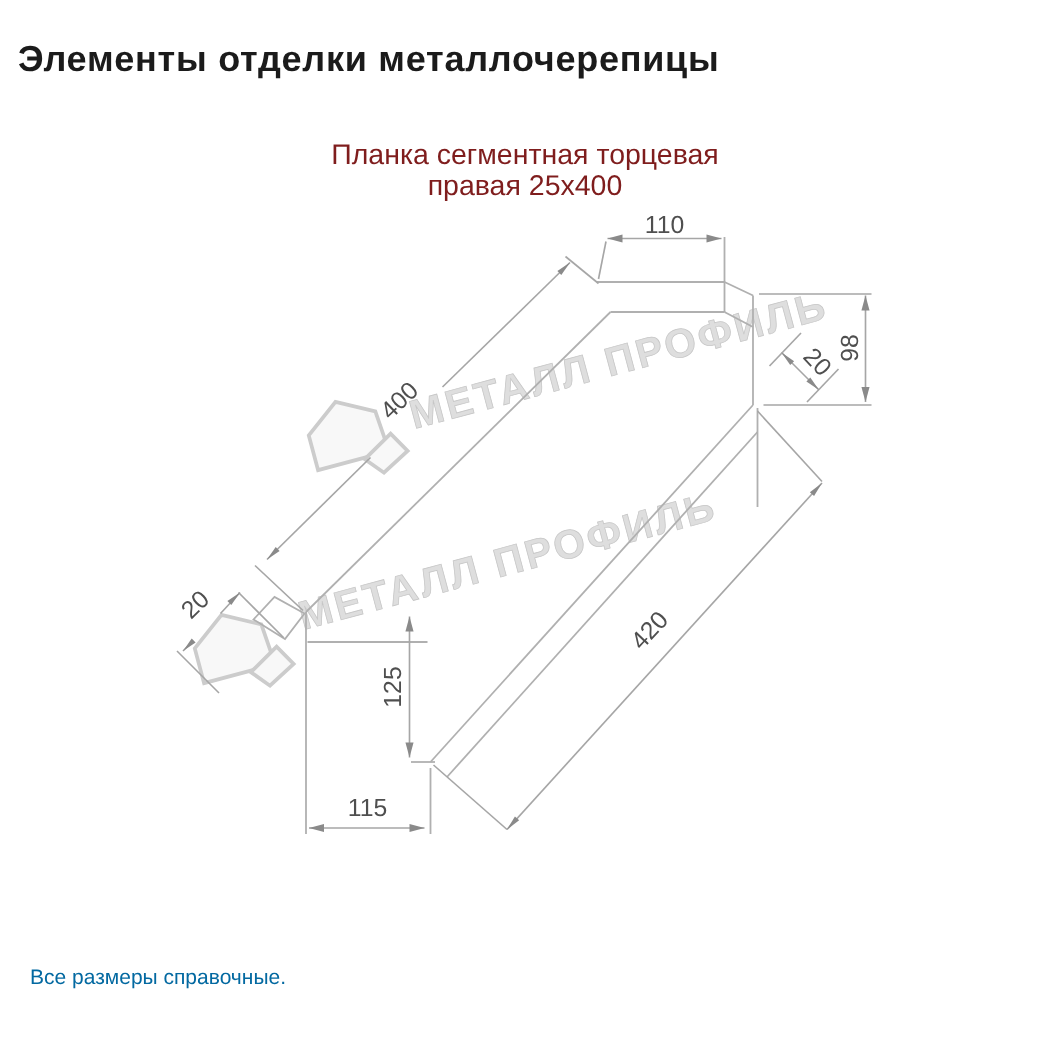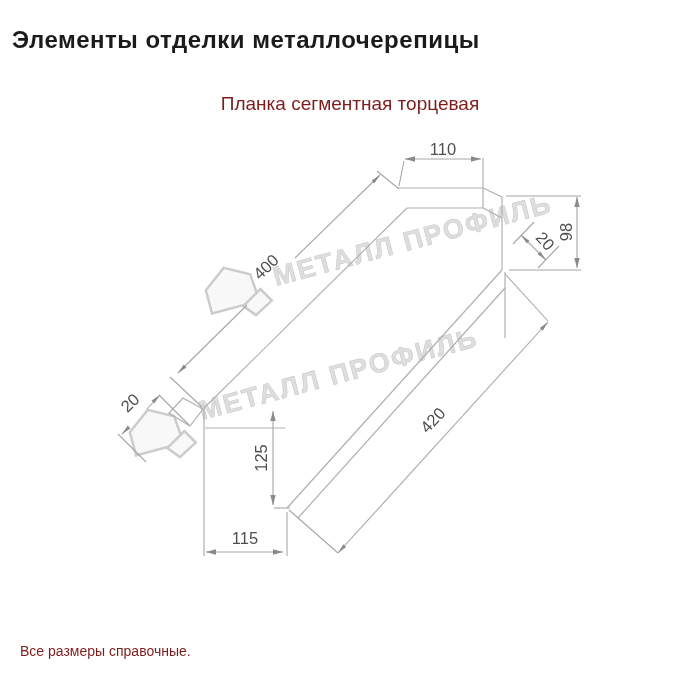--- a/index.html
+++ b/index.html
@@ -2,33 +2,34 @@
 <html><head>
 <meta charset="utf-8">
 <style>
   html,body{margin:0;padding:0;}
   body{width:700px;height:700px;background:#ffffff;position:relative;overflow:hidden;
        font-family:"Liberation Sans", sans-serif;}
   .page-title{position:absolute;top:26px;left:0;width:700px;text-align:left;
       font-size:24px;font-weight:bold;color:#1b1b1b;letter-spacing:0.5px;padding-left:12px;}
   .subtitle{position:absolute;top:93px;left:0;width:700px;text-align:center;
       font-size:19px;color:#7f1d1d;line-height:21px;}
-  .footer{position:absolute;left:20px;top:642px;font-size:14px;color:#7f1d1d;line-height:18px;}
+  .footer{position:absolute;left:20px;top:642px;font-size:14px;color:#0369a1;line-height:18px;}
   svg{position:absolute;left:0;top:0;}
   .dimtxt{font-size:16.5px;fill:#4f4f4f;}
   .wmtext{font-size:27px;font-weight:bold;letter-spacing:2px;
       fill:#dedede;stroke:#c6c6c6;stroke-width:0.5px;}
 </style>
 </head>
 <body>
 
 <div class="page-title">Элементы отделки металлочерепицы</div>
 
 <div class="subtitle">
   <div>Планка сегментная торцевая</div>
+  <div>правая 25х400</div>
 </div>
 
 <svg width="700" height="700" viewBox="0 0 700 700">
 
   <g>
     <g transform="translate(234,291) rotate(-15)" stroke="#cccccc" stroke-width="2.5" fill="#f8f8f8">
       <path d="M-27,16 L-27,-8 L-4,-25 L20,-12 L22,16 Z"></path>
       <path d="M5,17 L26,5 L34,19 L15,29 Z"></path>
     </g>
     <text class="wmtext" transform="translate(276,286) rotate(-15)">МЕТАЛЛ ПРОФИЛЬ</text>

